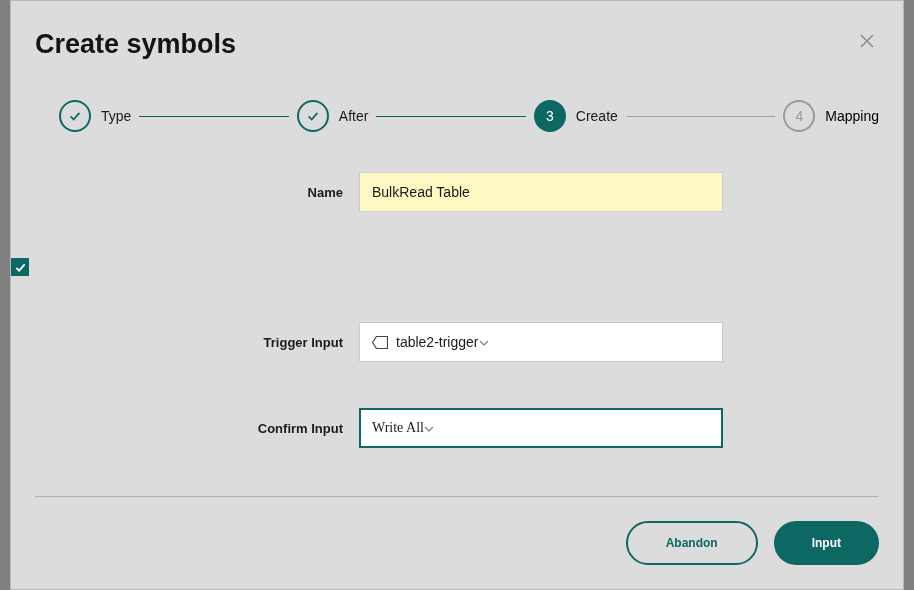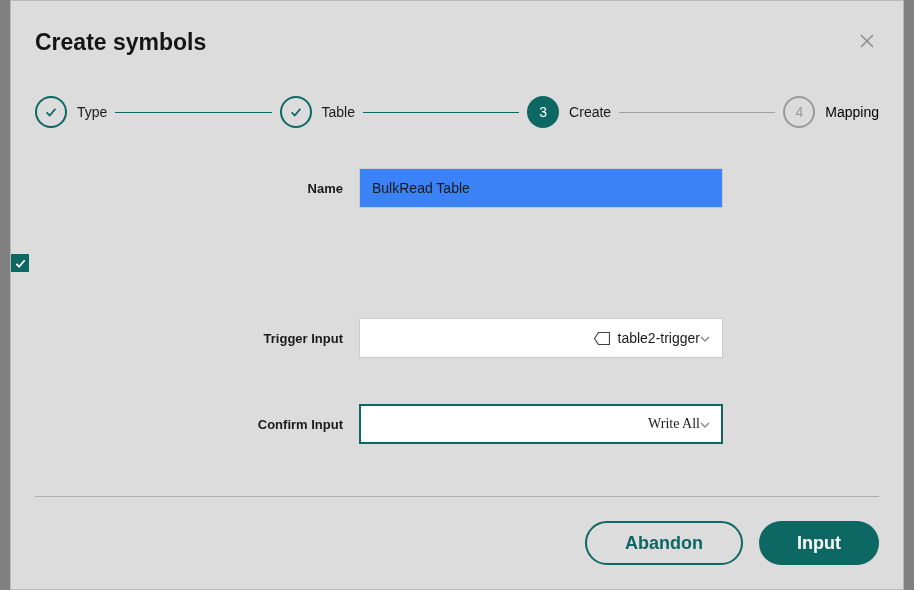--- a/index.html
+++ b/index.html
@@ -27,39 +27,40 @@
     display: flex;
     flex-direction: column;
   }
   .modal-header {
     display: flex;
     justify-content: space-between;
     align-items: flex-start;
     padding: 28px 24px 0 24px;
   }
   .modal-title {
-    font-size: 23px;
+    font-size: 27px;
     font-weight: 700;
     color: #141414;
   }
   .close-btn {
     width: 24px;
     height: 24px;
     display: flex;
     align-items: center;
     justify-content: center;
     color: #8a8a8a;
     cursor: pointer;
     font-size: 18px;
   }
   .stepper {
     display: flex;
     align-items: center;
     padding: 40px 24px 0 24px;
     gap: 8px;
+    margin-left: 24px;
   }
   .step {
     display: flex;
     align-items: center;
     gap: 10px;
   }
   .step-circle {
     width: 32px;
     height: 32px;
     border-radius: 50%;
@@ -112,21 +113,21 @@
     text-align: right;
     font-size: 13px;
     font-weight: 700;
     color: #1a1a1a;
     padding-right: 16px;
   }
   .text-input {
     flex: 1;
     height: 40px;
     border: 1px solid #ccc;
-    background: #3b82f6;
+    background: #fef9c3;
     padding: 0 12px;
     font-size: 14px;
     color: #1a1a1a;
     outline: none;
   }
   .checkbox {
     width: 18px;
     height: 18px;
     background: #0d6763;
     display: flex;
@@ -135,21 +136,21 @@
     cursor: pointer;
   }
   .checkbox svg { width: 13px; height: 13px; }
   .select {
     flex: 1;
     height: 40px;
     border: 1px solid #ccc;
     background: #fff;
     display: flex;
     align-items: center;
-    justify-content: flex-end;
+    justify-content: flex-start;
     padding: 0 12px;
     cursor: pointer;
     font-size: 14px;
     color: #1a1a1a;
   }
   .select.focused {
     border: 2px solid #0d6763;
     padding: 0 11px;
     font-family: Liberation Serif, serif;
   }
@@ -171,21 +172,21 @@
   .footer {
     display: flex;
     justify-content: flex-end;
     gap: 16px;
     padding: 24px;
   }
   .btn {
     height: 44px;
     border-radius: 22px;
     padding: 0 38px;
-    font-size: 18px;
+    font-size: 12px;
     font-weight: 700;
     cursor: pointer;
     display: flex;
     align-items: center;
     justify-content: center;
     border: none;
   }
   .btn-secondary {
     background: transparent;
     border: 2px solid #0d6763;
@@ -223,21 +224,21 @@
       <div class="step-label done">Type</div>
     </div>
     <div class="step-line done"></div>
 
     <div class="step">
       <div class="step-circle done">
         <svg viewBox="0 0 16 16" width="14" height="14">
             <path d="M3 8.5 L6.5 12 L13 4.5" stroke="#0d6763" stroke-width="2" fill="none"></path>
           </svg>
       </div>
-      <div class="step-label done">Table</div>
+      <div class="step-label done">After</div>
     </div>
     <div class="step-line done"></div>
 
     <div class="step">
       <div class="step-circle active">3</div>
       <div class="step-label active">Create</div>
     </div>
     <div class="step-line pending"></div>
 
     <div class="step">

